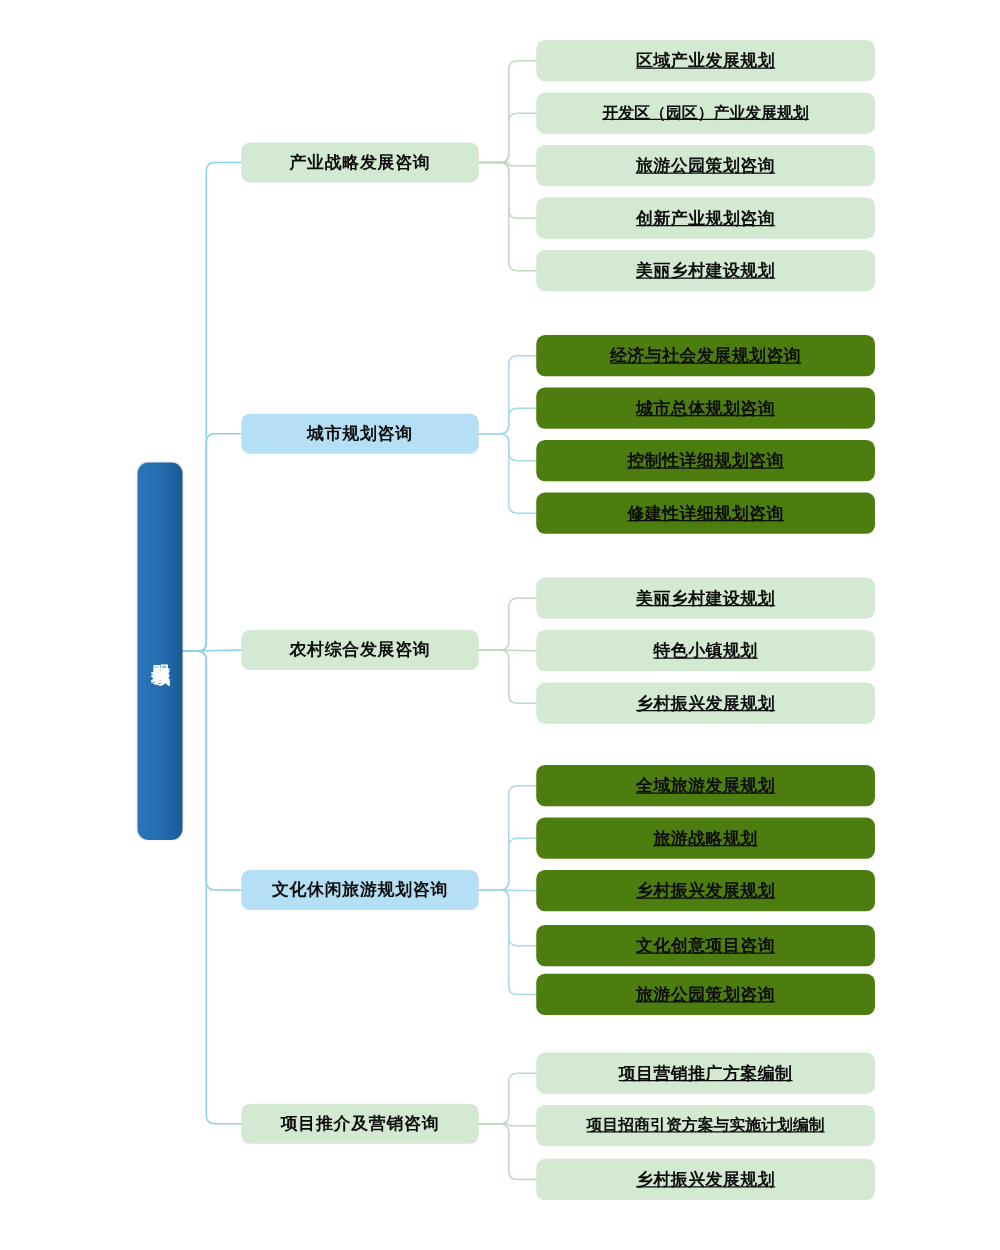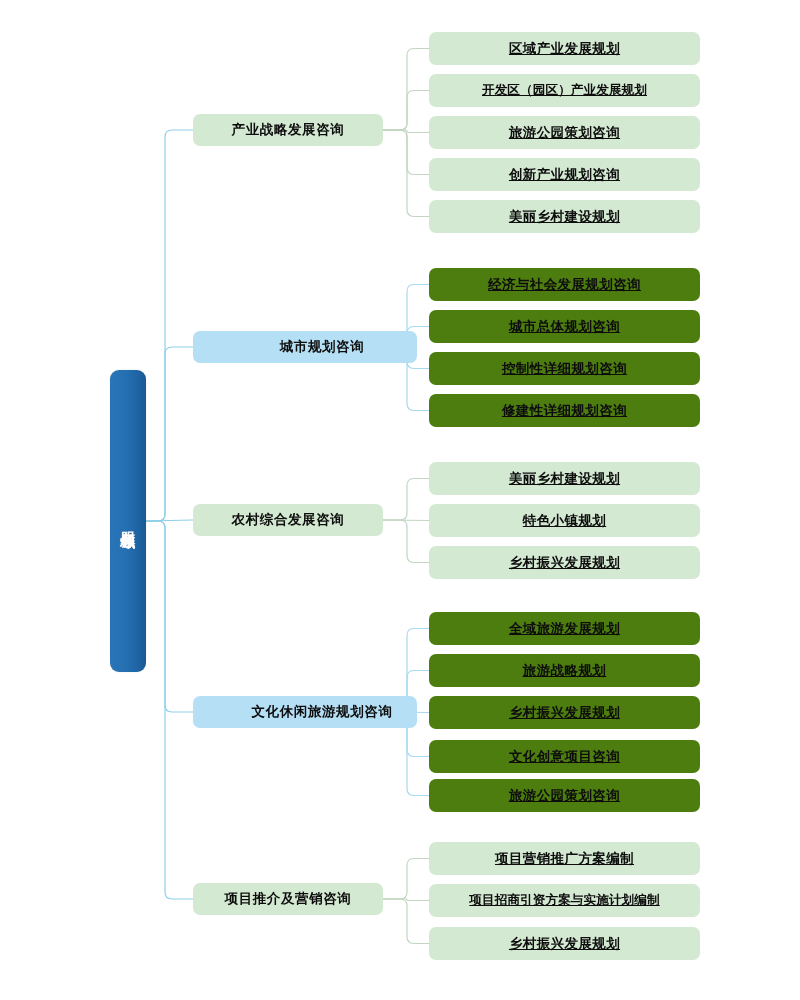--- a/index.html
+++ b/index.html
@@ -68,21 +68,21 @@
     z-index: 3;
   }
   .branch-label {
     font-size: 13.5px;
     font-weight: bold;
     color: #0d0d0d;
     letter-spacing: 0.6px;
     white-space: nowrap;
   }
   .branch-node.tone-green { background: #d4e9d2; }
-  .branch-node.tone-blue  { background: #b5dff5; padding-left: 34px; }
+  .branch-node.tone-blue  { background: #b5dff5; }
 
   
   .leaf-node {
     position: absolute;
     left: 429px;
     width: 271px;
     height: 33px;
     border-radius: 7px;
     display: flex;
     align-items: center;

